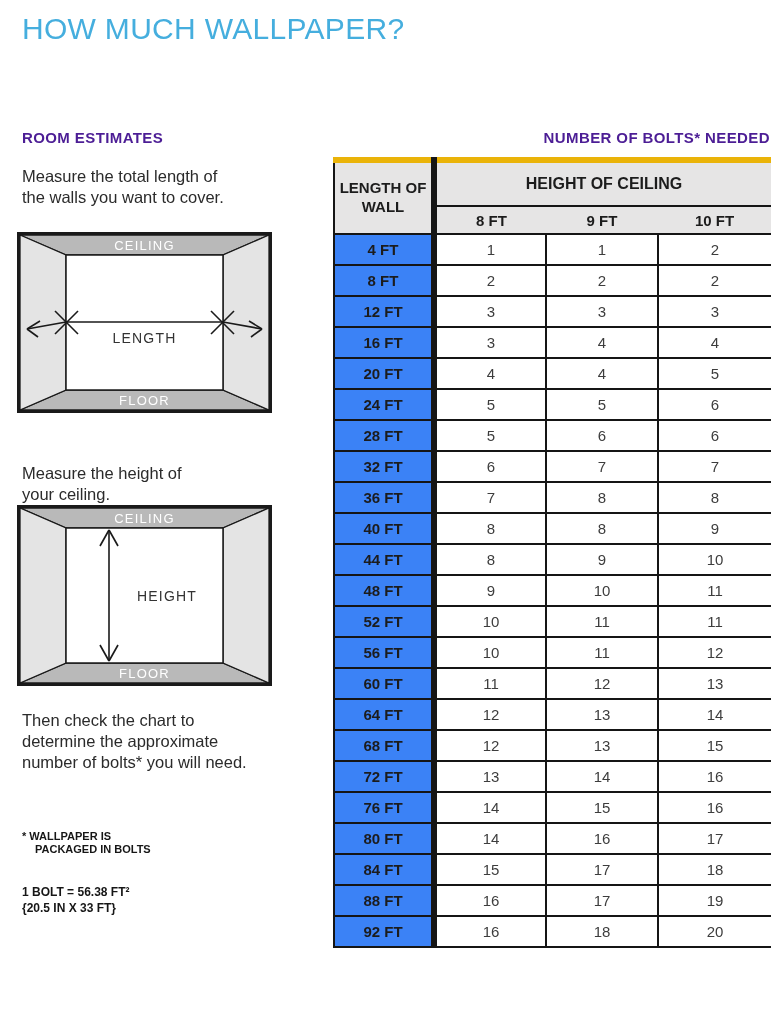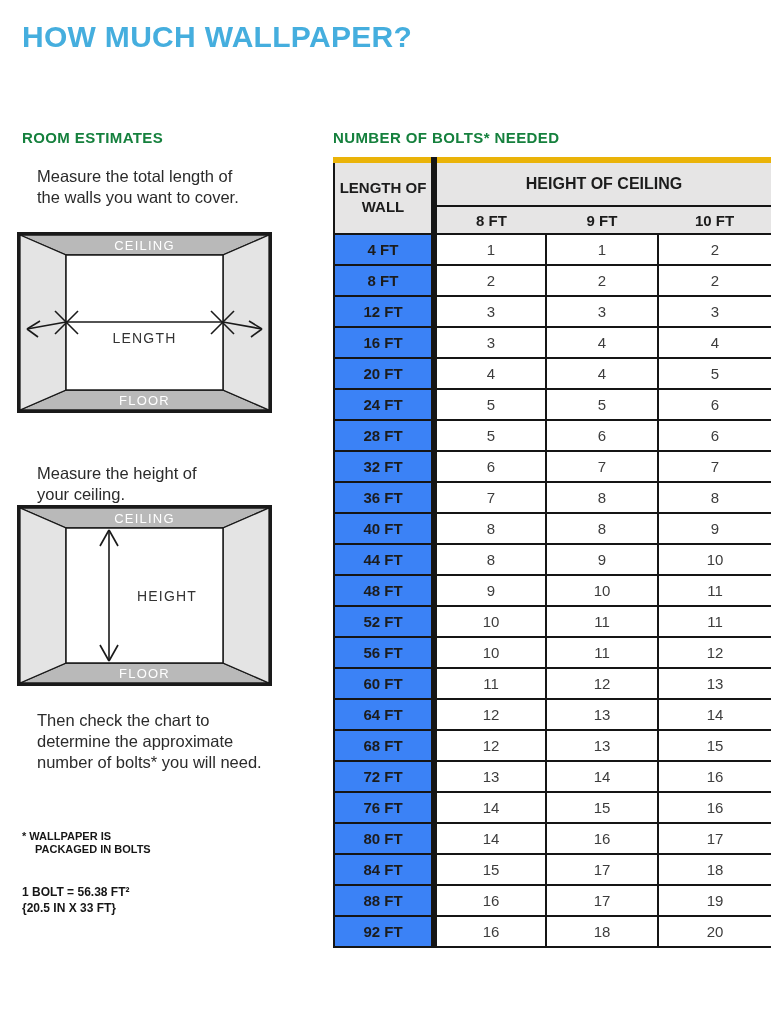--- a/index.html
+++ b/index.html
@@ -7,35 +7,34 @@
   .page {
     position:relative;
     width:778px; height:1024px;
     background:#ffffff;
     font-family:"Liberation Sans", sans-serif;
     color:#2b2b2b;
     overflow:hidden;
   }
   .page-title {
     position:absolute; left:22px; top:12px;
-    font-size:30px; font-weight:700; color:#45aede;
+    font-size:30px; font-weight:400; color:#45aede;
     letter-spacing:0.3px;
-    margin-top:8px;
   }
   .section-heading {
-    font-size:15px; font-weight:700; color:#15803d;
+    font-size:15px; font-weight:700; color:#4c1d95;
     letter-spacing:0.4px;
   }
   .left-heading { position:absolute; left:22px; top:129px; }
   .right-heading {
     position:absolute; left:333px; top:129px; width:437px;
-    text-align:left;
+    text-align:right;
   }
   .para {
-    position:absolute; left:37px; width:300px;
+    position:absolute; left:22px; width:300px;
     font-size:16.5px; line-height:1.28; color:#2b2b2b;
     white-space:pre-line;
   }
   .para1 { top:166px; }
   .para2 { top:439px;margin-top:24px; }
   .para3 { top:710px; }
   .footnote {
     position:absolute; left:22px; top:830px; width:300px;
     font-size:11px; font-weight:700; color:#161616; line-height:1.22;
   }

